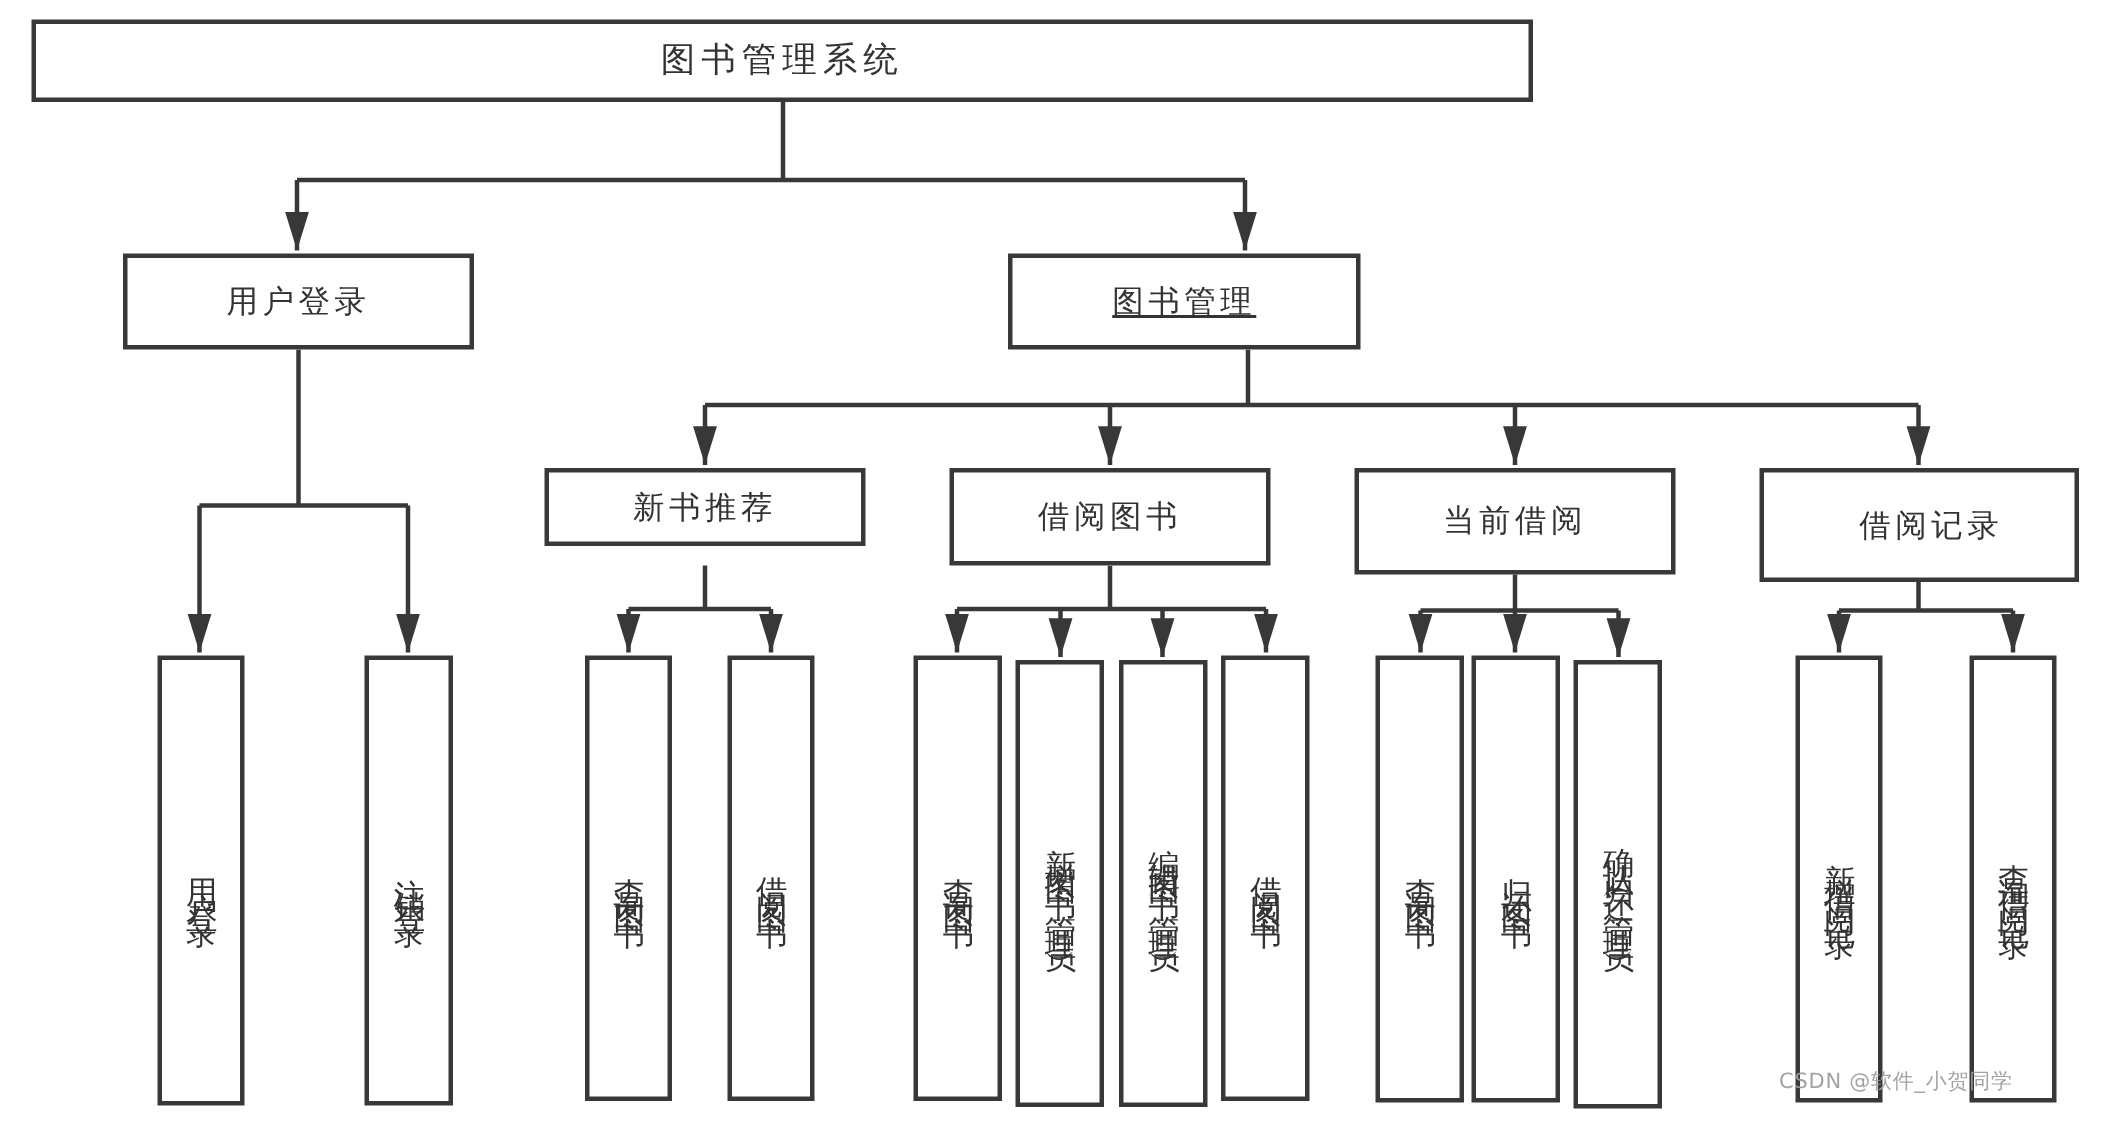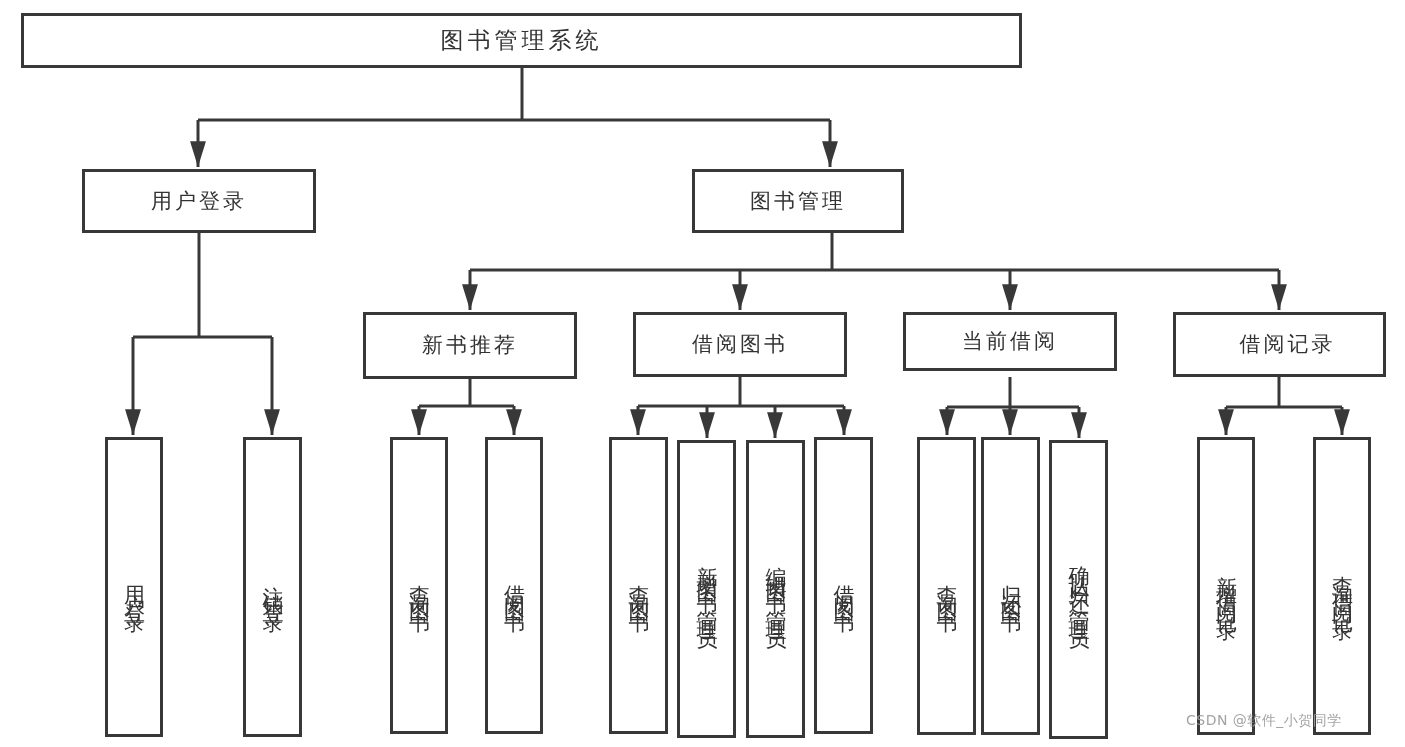--- a/index.html
+++ b/index.html
@@ -111,26 +111,26 @@
       <path d="M1279,377 L1279,407"></path>
       <path d="M1226,407 L1342,407"></path>
       <path d="M1226,407 L1226,435" marker-end="url(#ah)"></path>
       <path d="M1342,407 L1342,435" marker-end="url(#ah)"></path>
     </g>
   </svg>
 
   <div class="box hbox rootbox" style="left:21px; top:13px; width:1001px; height:55px;">图书管理系统</div>
 
   <div class="box hbox" style="left:82px; top:169px; width:234px; height:64px;">用户登录</div>
-  <div class="box hbox" style="left:692px; top:169px; width:212px; height:64px;">图书管理</div>
+  <div class="box hbox" style="left:672px; top:169px; width:235px; height:64px;text-decoration:underline;">图书管理</div>
 
-  <div class="box hbox" style="left:363px; top:312px; width:214px; height:67px;">新书推荐</div>
+  <div class="box hbox" style="left:363px; top:312px; width:214px; height:52px;">新书推荐</div>
   <div class="box hbox" style="left:633px; top:312px; width:214px; height:65px;">借阅图书</div>
-  <div class="box hbox" style="left:903px; top:312px; width:214px; height:59px;">当前借阅</div>
-  <div class="box hbox" style="left:1173px; top:312px; width:213px; height:65px;padding-left:16px;">借阅记录</div>
+  <div class="box hbox" style="left:903px; top:312px; width:214px; height:71px;">当前借阅</div>
+  <div class="box hbox" style="left:1173px; top:312px; width:213px; height:76px;padding-left:16px;">借阅记录</div>
 
   <div class="box vbox" style="left:105px; top:437px; width:58px; height:300px;">用户登录</div>
   <div class="box vbox" style="left:243px; top:437px; width:59px; height:300px;">注销登录</div>
 
   <div class="box vbox" style="left:390px; top:437px; width:58px; height:297px;">查询图书</div>
   <div class="box vbox" style="left:485px; top:437px; width:58px; height:297px;">借阅图书</div>
 
   <div class="box vbox" style="left:609px; top:437px; width:59px; height:297px;">查询图书</div>
   <div class="box vbox" style="left:677px; top:440px; width:59px; height:298px;">新增图书（管理员）</div>
   <div class="box vbox" style="left:746px; top:440px; width:59px; height:298px;">编辑图书（管理员）</div>

